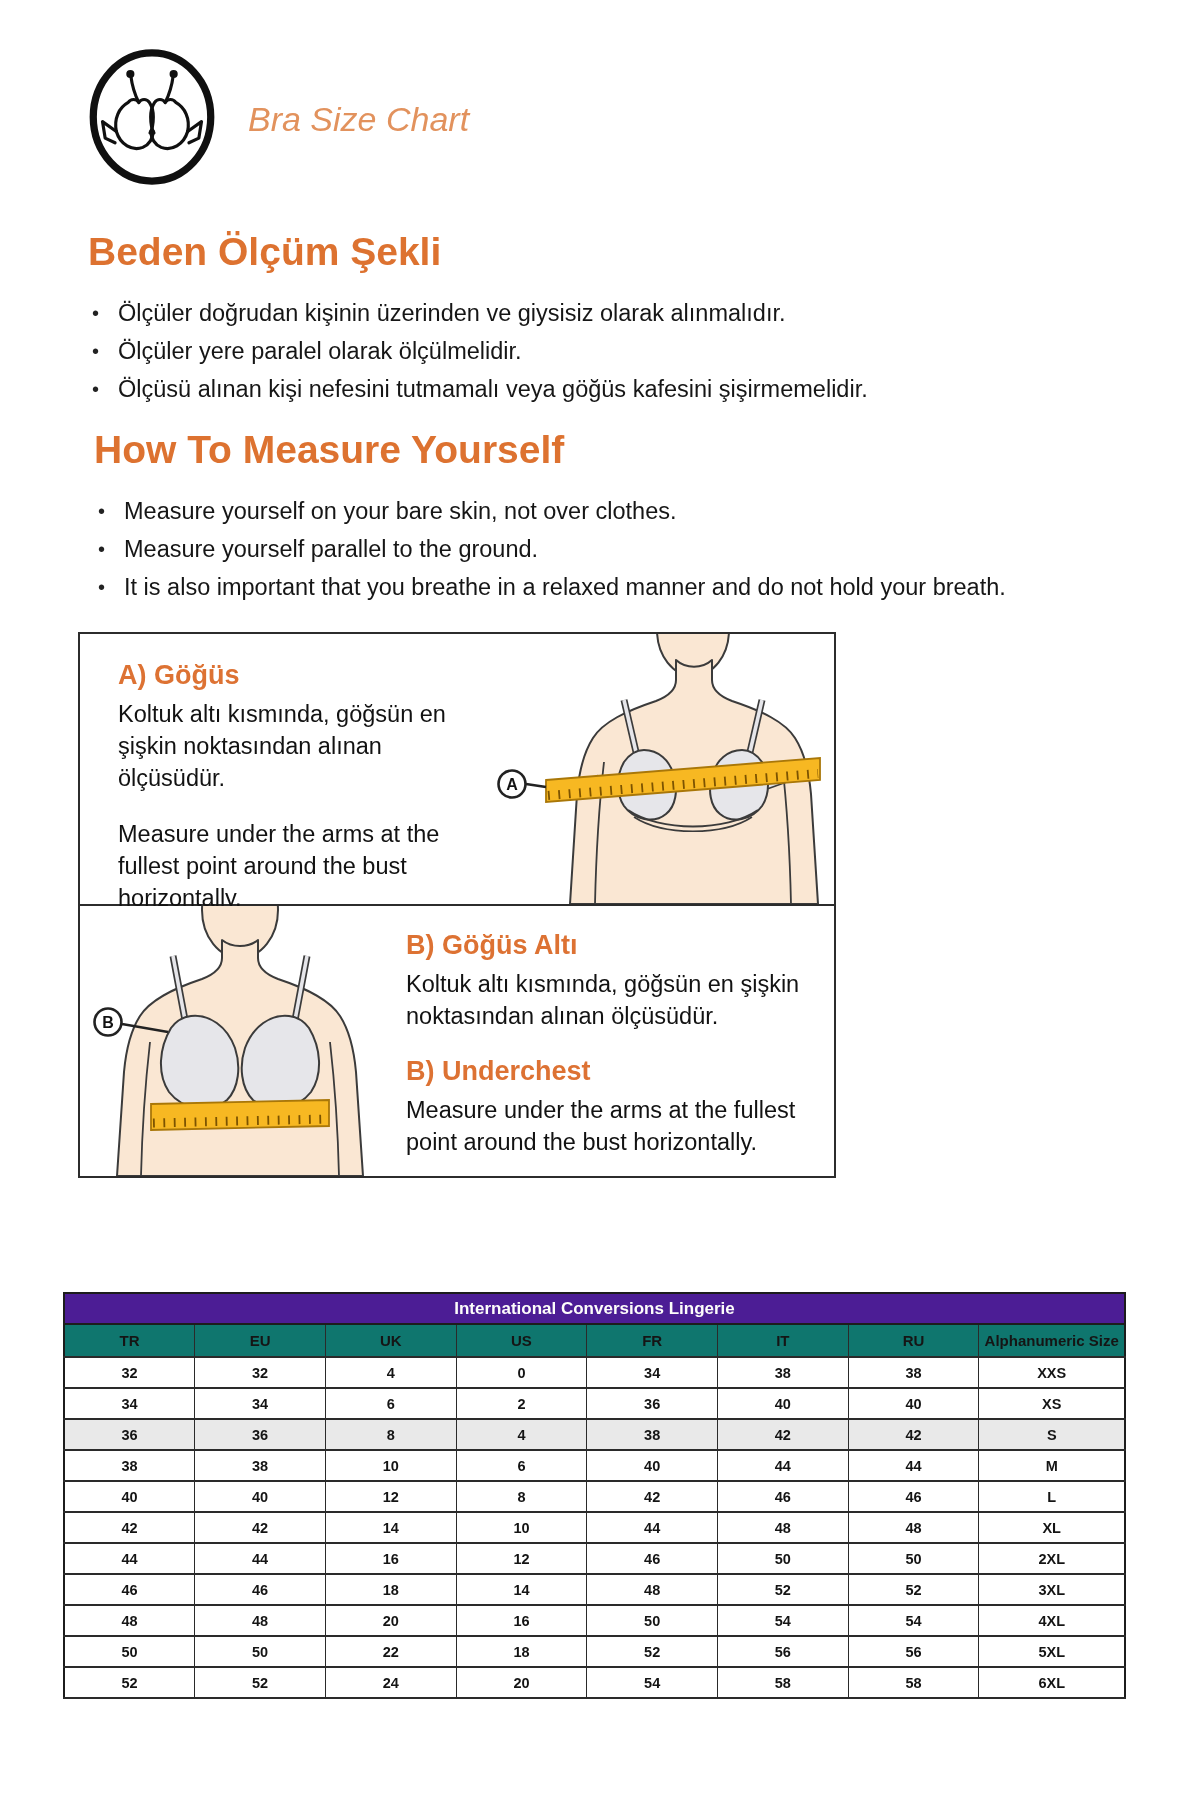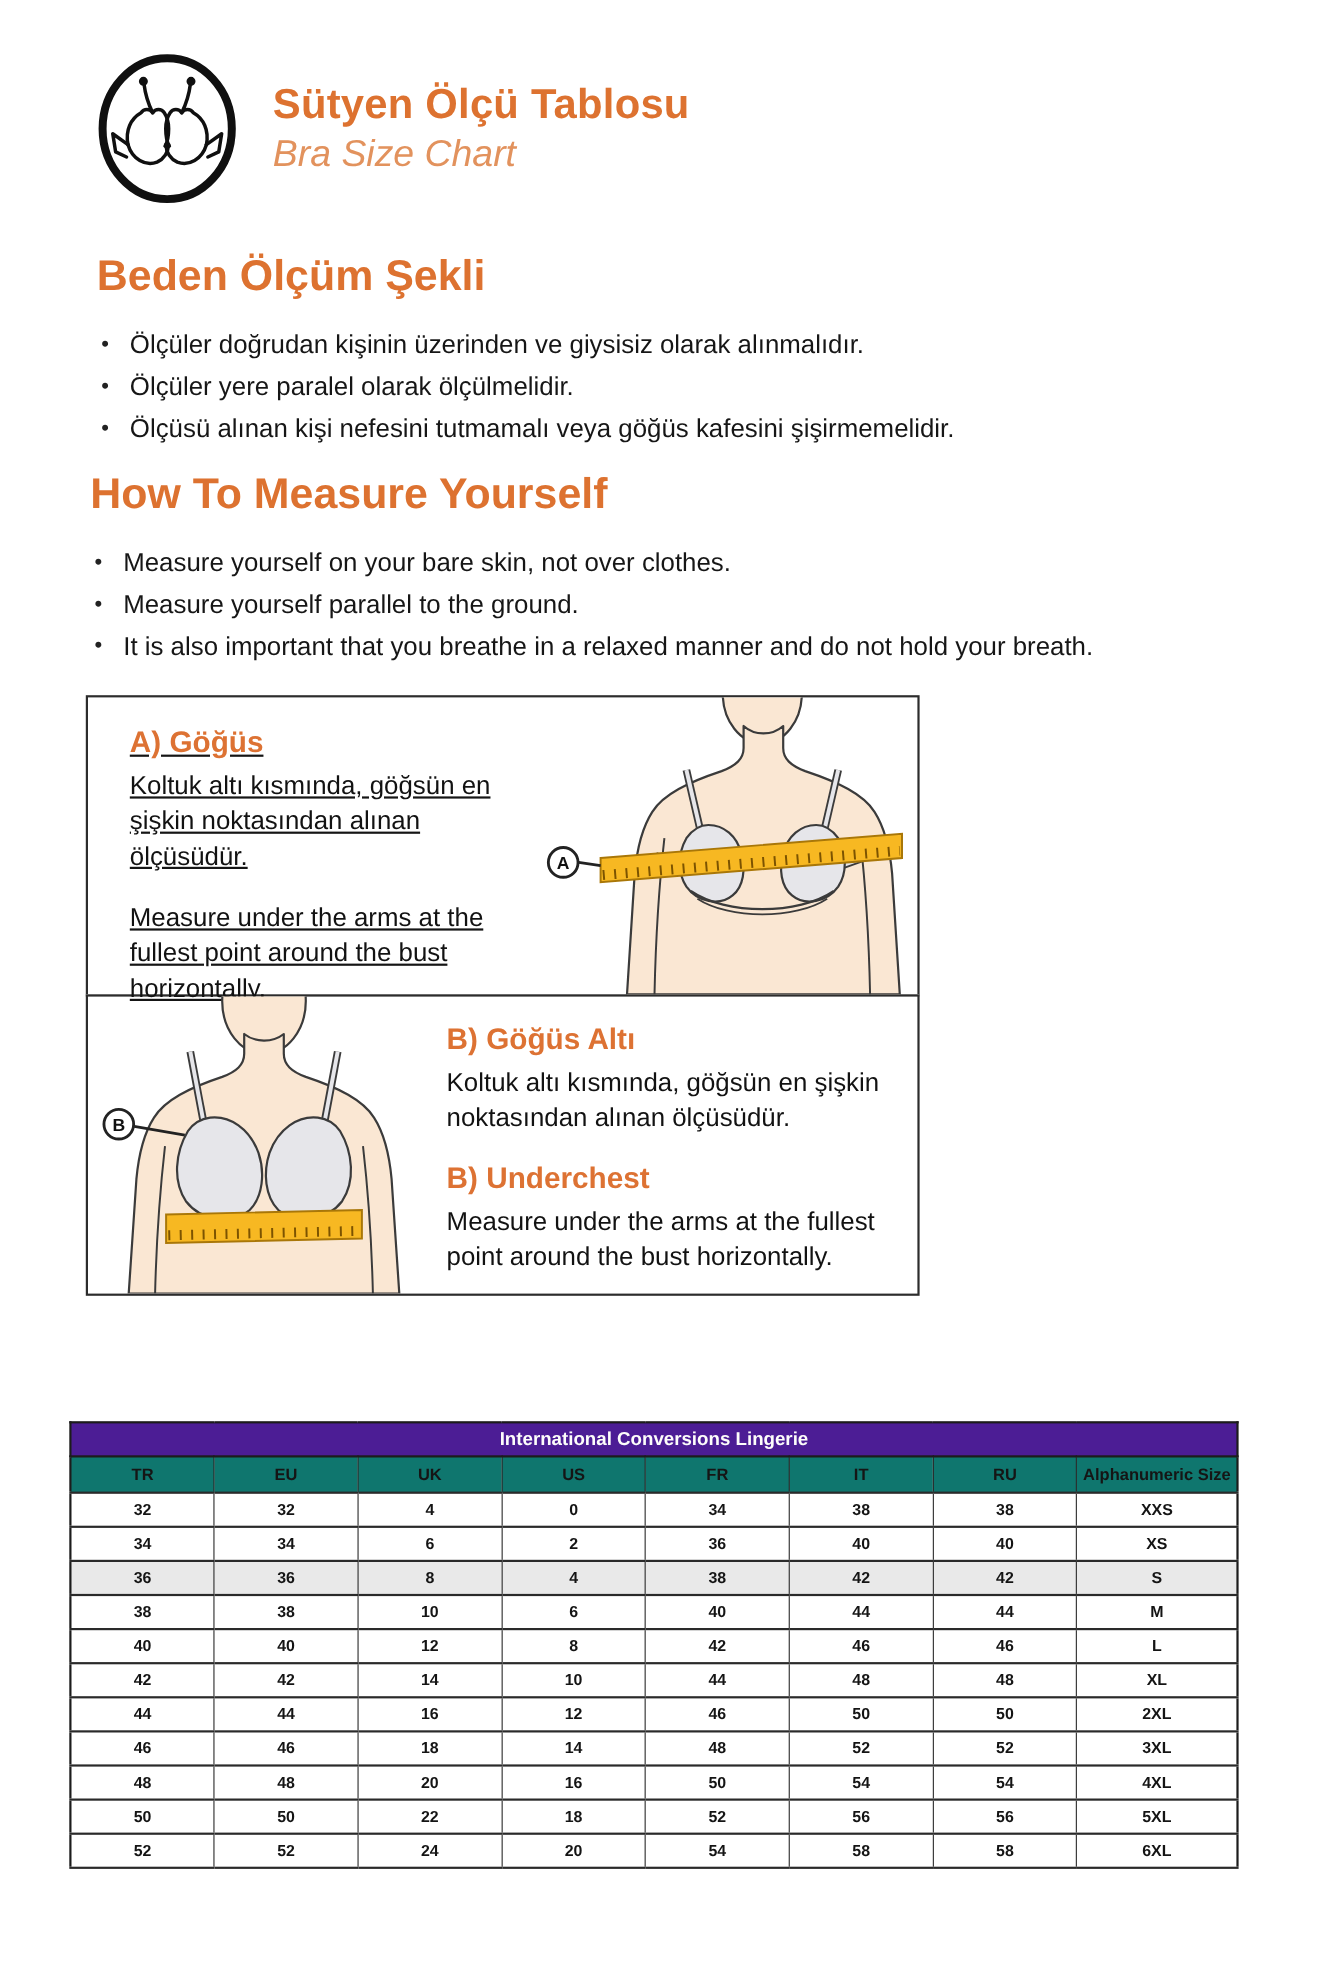--- a/index.html
+++ b/index.html
@@ -12,29 +12,29 @@
   .brand h1{margin:0;font-size:38px;font-weight:bold;color:#dd7230;letter-spacing:.2px;}
   .brand .subtitle{margin-top:4px;font-size:34px;font-style:italic;color:#e2925d;}
 
   
   .howto{position:absolute;width:1072px;}
   .howto h2{margin:0 0 20px 0;font-size:39px;font-weight:bold;color:#dd7230;}
   .howto ul{margin:0;padding:0;list-style:none;}
   .howto li{font-size:23.5px;line-height:38px;color:#161616;padding-left:30px;position:relative;}
   .howto li::before{content:"•";position:absolute;left:4px;top:0;font-size:20px;color:#222;}
   .howto.tr{left:88px;top:230px;}
-  .howto.en{left:82px;top:428px;}
+  .howto.en{left:94px;top:428px;}
 
   
   .panels{position:absolute;left:78px;top:632px;width:758px;}
   .panel{display:flex;height:270px;border:2px solid #2c2c2c;background:#fff;}
   .panel + .panel{margin-top:-2px;}
   .panel-text h3{margin:0 0 7px 0;font-size:27px;font-weight:bold;color:#dd7233;}
   .panel-text p{margin:0 0 24px 0;font-size:23.5px;line-height:32px;color:#121212;}
-  .panel-a .panel-text{flex:1;padding:26px 6px 0 38px;text-decoration:underline;}
+  .panel-a .panel-text{flex:1;padding:26px 6px 0 38px;}
   .panel-a .panel-fig{width:346px;position:relative;}
   .panel-b .panel-fig{width:312px;position:relative;}
   .panel-b .panel-text{flex:1;padding:24px 16px 0 14px;}
   .panel-fig svg{display:block;width:100%;height:270px;}
 
   
   table.sizes{position:absolute;left:63px;top:1292px;width:1063px;border-collapse:collapse;
               border:2px solid #1c1c1c;table-layout:fixed;}
   table.sizes tr.band th{background:#4c1d95;color:#fdfdfb;font-size:17px;font-weight:bold;
               height:25px;border:2px solid #1c1c1c;text-align:center;padding:2px 0;}
@@ -59,21 +59,20 @@
         <circle cx="66.4" cy="19.4" r="1.9" fill="#101010"></circle>
         <path d="M23,63 C21,53 25,45 32,41 C34,38 38,38 40,41 C42,38 46,38 48,41 C50,44 51,48 51,52 C51,57 50.4,61 48.5,64"></path>
         <path d="M23,63 C26,73 35,78 43,75 C47.5,73 50.5,69 51,63"></path>
         <path d="M77,63 C79,53 75,45 68,41 C66,38 62,38 60,41 C58,38 54,38 52,41 C50,44 49,48 49,52 C49,57 49.6,61 51.5,64"></path>
         <path d="M77,63 C74,73 65,78 57,75 C52.5,73 49.5,69 49,63"></path>
         <path d="M23,63 L12.5,55.5 L14.5,68 L22,71.5"></path>
         <path d="M77,63 L87.5,55.5 L85.5,68 L78,71.5"></path>
       </g>
     </svg>
     <div class="titles">
-      <h1>Sütyen Ölçü Tablosu</h1>
       <div class="subtitle">Bra Size Chart</div>
     </div>
   </header>
 
   <section class="howto tr">
     <h2>Beden Ölçüm Şekli</h2>
     <ul>
         <li>Ölçüler doğrudan kişinin üzerinden ve giysisiz olarak alınmalıdır.</li>
         <li>Ölçüler yere paralel olarak ölçülmelidir.</li>
         <li>Ölçüsü alınan kişi nefesini tutmamalı veya göğüs kafesini şişirmemelidir.</li>

